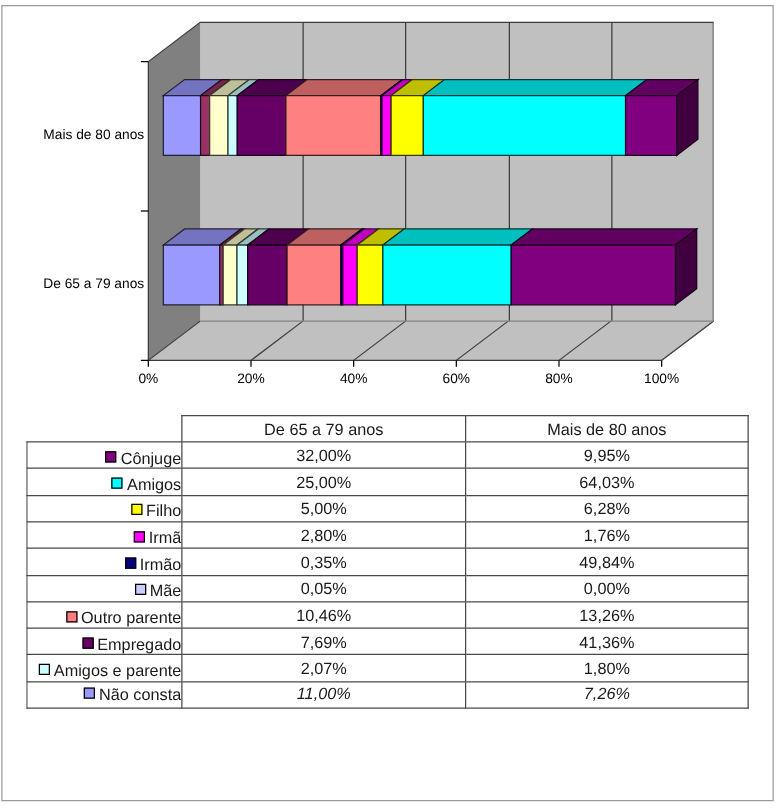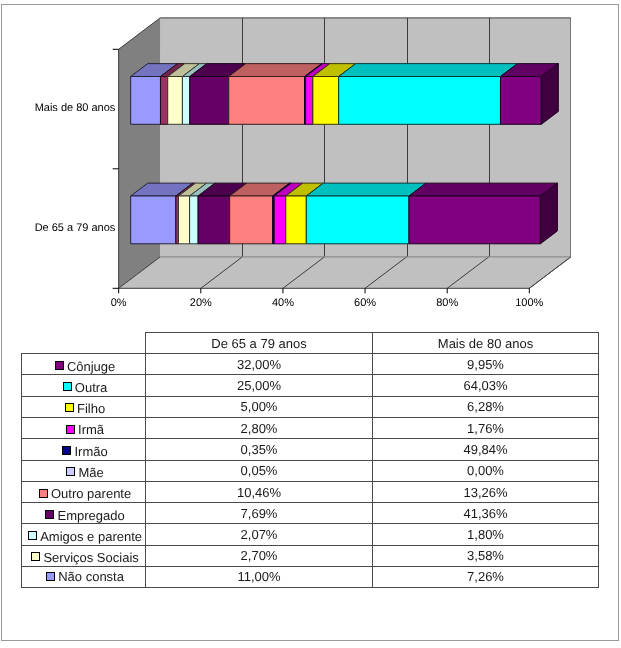--- a/index.html
+++ b/index.html
@@ -8,31 +8,31 @@
   #page{position:absolute;left:1px;top:4px;width:618px;height:637px;border:1px solid #9a9a9a;box-sizing:border-box;background:#fff;}
   #chart{position:absolute;left:0;top:0;width:621px;height:312px;}
   #tablewrap{position:absolute;left:21px;top:331.8px;width:579px;height:292.5px;overflow:hidden;}
   table{border-collapse:collapse;font-size:13px;color:#1a1a1a;table-layout:fixed;}
   th,td{border:1px solid #4a4a4a;padding:0;height:20.37px;line-height:19.45px;font-weight:normal;
         box-sizing:border-box;overflow:hidden;white-space:nowrap;vertical-align:bottom;}
 
   thead th{height:20.3px;line-height:20.3px;}
   thead .hv{position:relative;top:1px;}
   th.c0{border:none;}
-  .c0{width:124px;padding-left:3px;text-align:center;}
+  .c0{width:124px;padding-left:3px;text-align:right;}
   .c1{width:227px;text-align:center;}
   .c2{width:226px;text-align:center;}
   .sw{display:inline-block;width:9px;height:9px;border:1px solid #000;box-sizing:border-box;
       vertical-align:middle;margin-right:3.2px;position:relative;top:0.7px;}
   .lbl{vertical-align:middle;position:relative;top:1.7px;}
   .c1,.c2{position:relative;}
   .val{position:relative;top:0px;text-align:right;}
   tr.lastrow .lbl{top:-0.3px;}
   tr.lastrow .sw{top:-1.3px;}
-  tr.lastrow .val{top:-1px;}
+  tr.lastrow .val{top:-1px;font-style:italic;}
 </style>
 </head>
 <body>
 
 <div id="page"></div>
 <div id="chart">
   <svg id="chart-svg" width="621" height="312" viewBox="0 0 621 312">
       <g>
         <polygon fill="#C0C0C0" points="160.17,17.90 570.82,17.90 570.82,256.90 160.17,256.90"></polygon>
         <polygon fill="#808080" points="118.67,49.30 160.17,17.90 160.17,256.90 118.67,288.30"></polygon>
@@ -185,21 +185,21 @@
           <th class="c2"><span class="hv">Mais de 80 anos</span></th>
         </tr>
       </thead>
       <tbody>
         <tr>
           <td class="c0"><span class="sw" style="background: rgb(128, 0, 128);"></span><span class="lbl">Cônjuge</span></td>
           <td class="c1"><span class="val">32,00%</span></td>
           <td class="c2"><span class="val">9,95%</span></td>
         </tr>
         <tr>
-          <td class="c0"><span class="sw" style="background: rgb(0, 255, 255);"></span><span class="lbl">Outra</span></td>
+          <td class="c0"><span class="sw" style="background: rgb(0, 255, 255);"></span><span class="lbl">Amigos</span></td>
           <td class="c1"><span class="val">25,00%</span></td>
           <td class="c2"><span class="val">64,03%</span></td>
         </tr>
         <tr>
           <td class="c0"><span class="sw" style="background: rgb(255, 255, 0);"></span><span class="lbl">Filho</span></td>
           <td class="c1"><span class="val">5,00%</span></td>
           <td class="c2"><span class="val">6,28%</span></td>
         </tr>
         <tr>
           <td class="c0"><span class="sw" style="background: rgb(255, 0, 255);"></span><span class="lbl">Irmã</span></td>
@@ -223,25 +223,20 @@
         </tr>
         <tr>
           <td class="c0"><span class="sw" style="background: rgb(102, 0, 102);"></span><span class="lbl">Empregado</span></td>
           <td class="c1"><span class="val">7,69%</span></td>
           <td class="c2"><span class="val">41,36%</span></td>
         </tr>
         <tr>
           <td class="c0"><span class="sw" style="background: rgb(204, 255, 255);"></span><span class="lbl">Amigos e parente</span></td>
           <td class="c1"><span class="val">2,07%</span></td>
           <td class="c2"><span class="val">1,80%</span></td>
-        </tr>
-        <tr>
-          <td class="c0"><span class="sw" style="background: rgb(255, 255, 204);"></span><span class="lbl">Serviços Sociais</span></td>
-          <td class="c1"><span class="val">2,70%</span></td>
-          <td class="c2"><span class="val">3,58%</span></td>
         </tr>
         <tr class="lastrow">
           <td class="c0"><span class="sw" style="background: rgb(153, 153, 255);"></span><span class="lbl">Não consta</span></td>
           <td class="c1"><span class="val">11,00%</span></td>
           <td class="c2"><span class="val">7,26%</span></td>
         </tr>
       </tbody>
     </table>
   </div>
 

